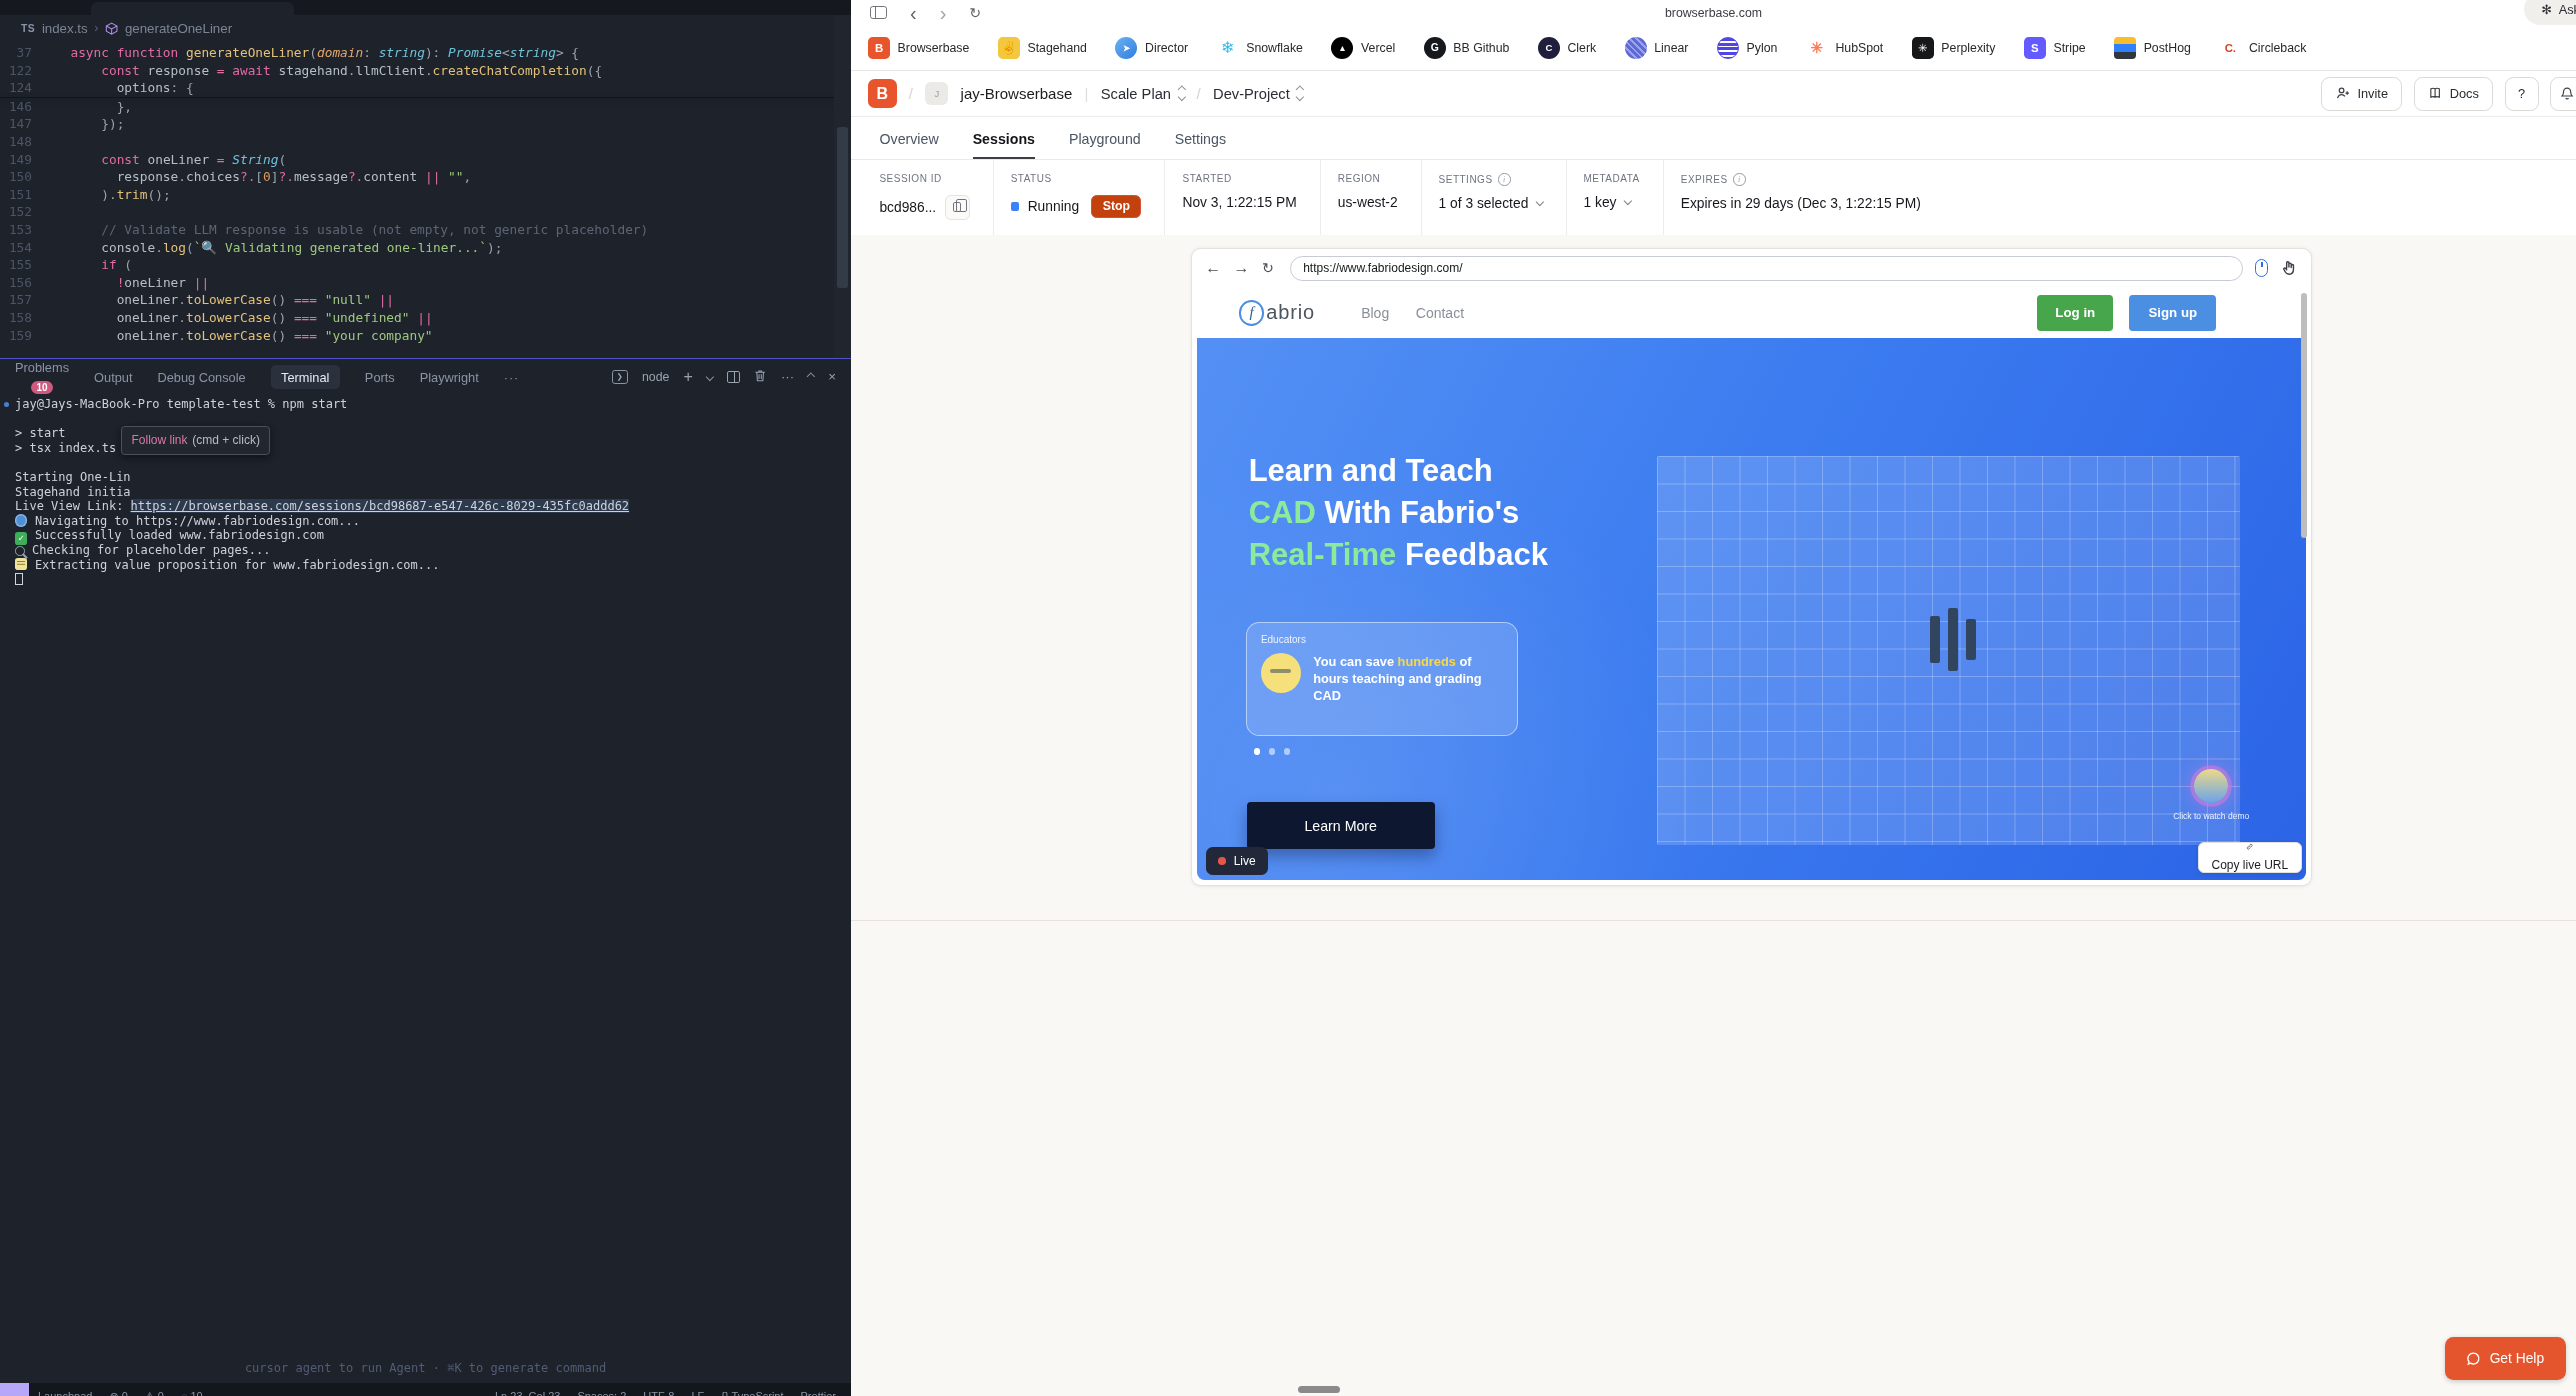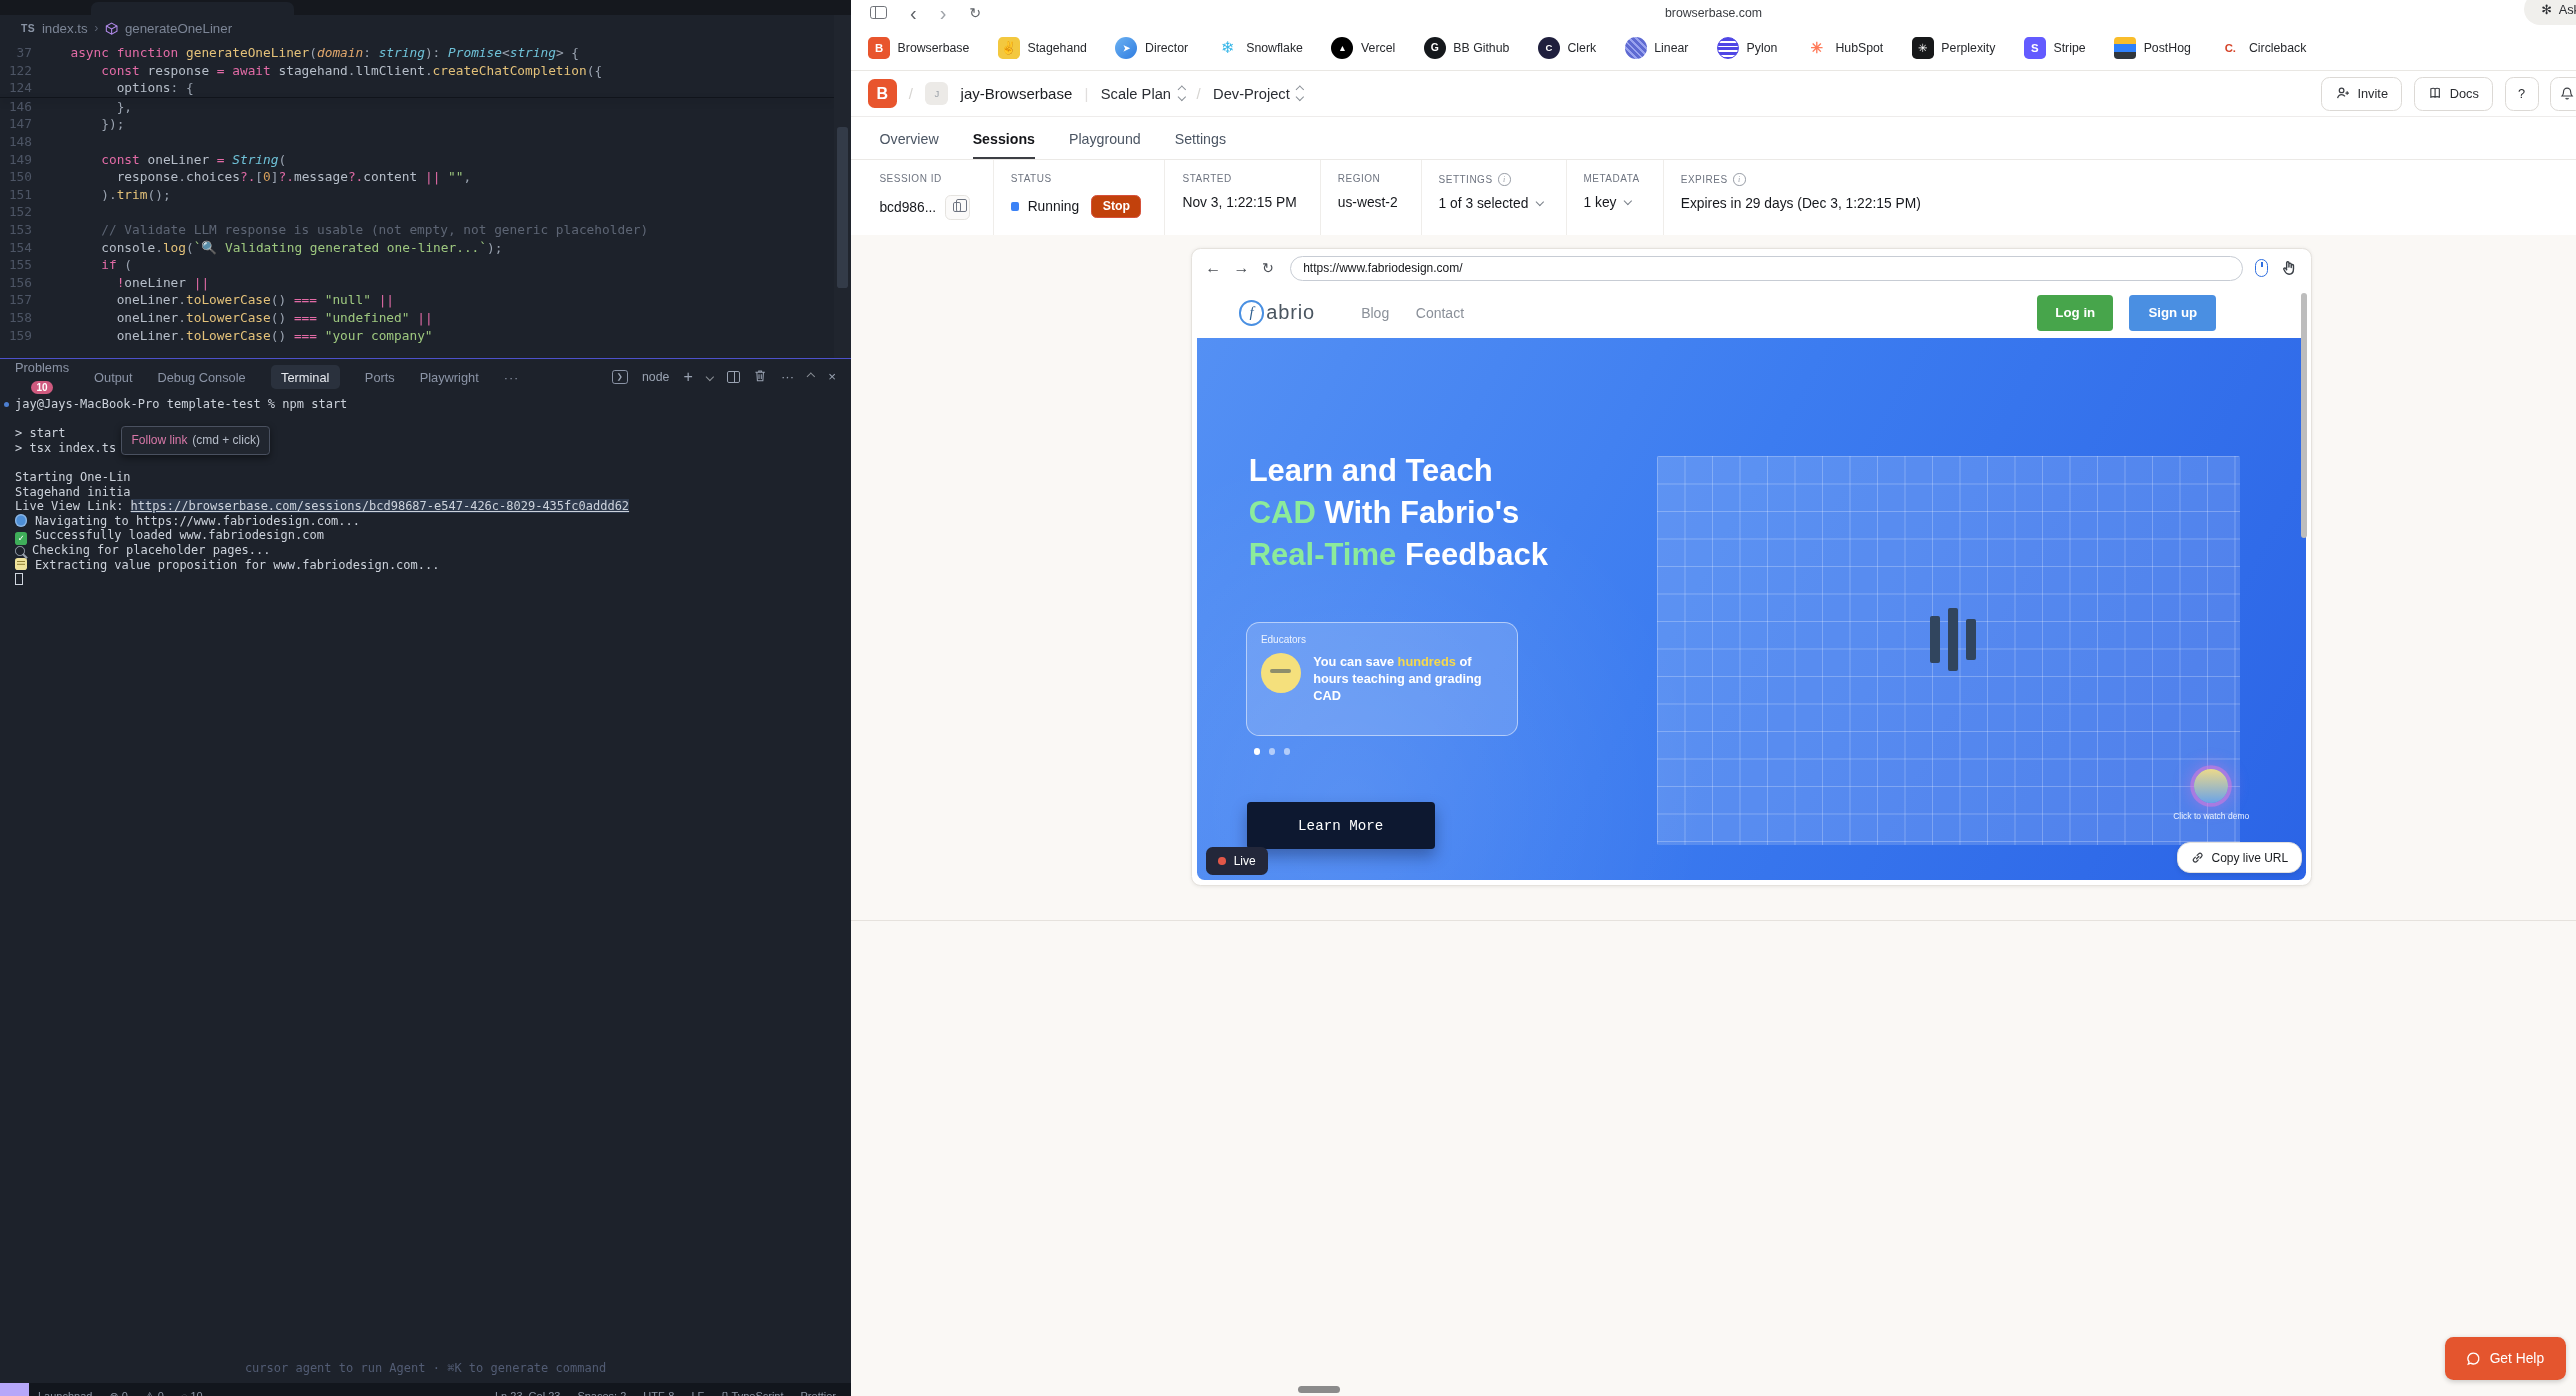--- a/index.html
+++ b/index.html
@@ -198,27 +198,27 @@
   .edu-row{display:flex;gap:12.3px;margin-top:8.5px;align-items:flex-start;}
   .edu-avatar{width:40px;height:40px;border-radius:50%;background:#f5e07c;flex:0 0 auto;position:relative;}
   .edu-avatar::after{content:"";position:absolute;left:9.5px;top:16px;width:21px;height:3.8px;background:rgba(40,60,90,.5);border-radius:1.9px;}
   .edu-text{font-size:12.8px;font-weight:700;line-height:17px;color:#fff;width:169px;}
   .edu-y{color:#f6d94c;}
   .dots{position:absolute;left:57px;top:410px;display:flex;gap:8.5px;}
   .dots span{width:6.6px;height:6.6px;border-radius:50%;background:rgba(255,255,255,.55);}
   .dots span.on{background:#fff;}
   .cta{position:absolute;left:50px;top:464px;width:188px;height:47px;background:#0d1830;border-radius:3.8px;
        color:#fff;font-size:14.2px;display:flex;align-items:center;justify-content:center;
-       box-shadow:0 7.6px 15px rgba(8,18,48,.35);font-family:Liberation Mono, monospace;}
+       box-shadow:0 7.6px 15px rgba(8,18,48,.35);}
   .live-badge{position:absolute;left:14.2px;top:598px;height:27.5px;background:#23273a;border-radius:6.6px;
               display:flex;align-items:center;gap:7.6px;padding:0 12.3px;color:#fff;font-size:12px;z-index:4;}
   .live-dot{width:7.6px;height:7.6px;border-radius:50%;background:#e25748;}
-  .copy-url{position:absolute;right:9.5px;top:593px;height:31px;background:#fff;border:0.9px solid #e3e1de;border-radius:13px;
+  .copy-url{position:absolute;right:9.5px;top:593px;height:31px;background:#fff;border:0.9px solid #e3e1de;border-radius:6px;
             display:flex;align-items:center;gap:7.6px;padding:0 12.3px;font-size:12px;color:#1b1d21;z-index:4;
-            box-shadow:0 1.9px 5.7px rgba(0,0,0,.10);}
+            box-shadow:0 1.9px 5.7px rgba(0,0,0,.10);flex-direction:column;}
 </style>
 </head>
 <body>
 
 <div id="canvas">
 
   <div class="vscode">
     <div class="vs-top">
       <div class="vs-tabseg"></div>
     </div>

